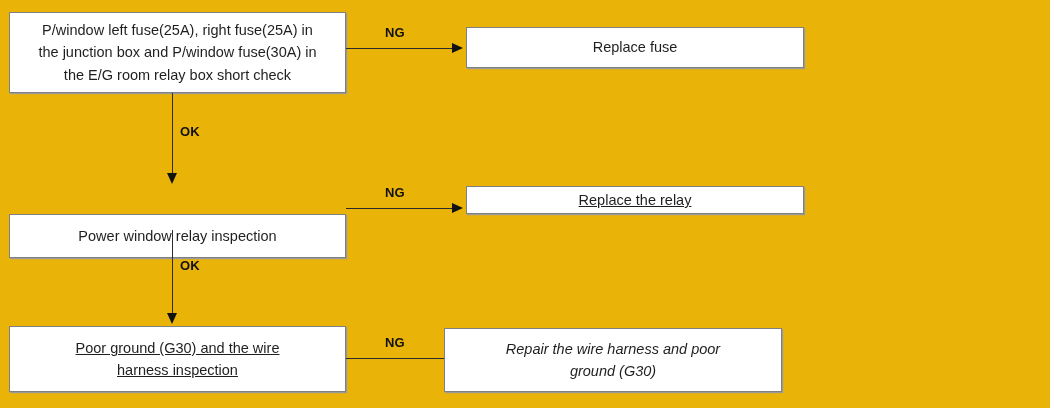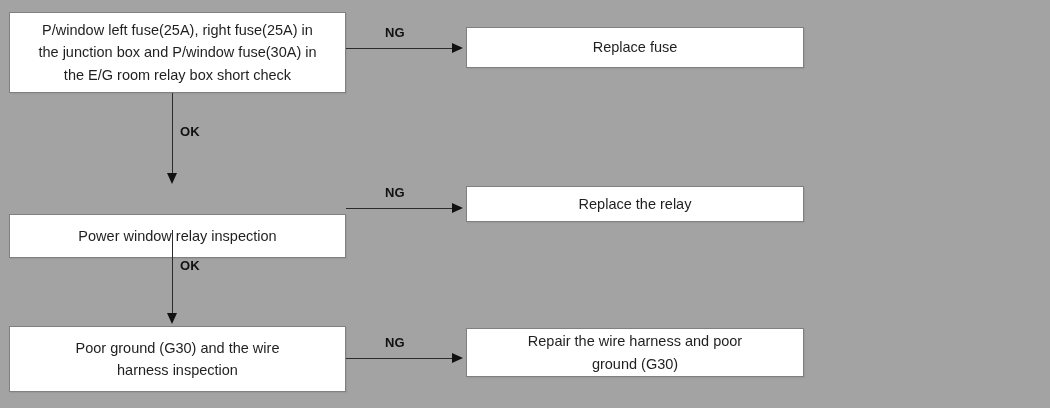--- a/index.html
+++ b/index.html
@@ -8,21 +8,21 @@
     background: #ffffff;
   }
   body {
     font-family: "Liberation Sans", sans-serif;
     color: #1a1a1a;
   }
   #canvas {
     position: relative;
     width: 1050px;
     height: 408px;
-    background: #a3a3a3;
+    background: #eab308;
     overflow: hidden;
   }
   .node {
     position: absolute;
     box-sizing: border-box;
     border: 1px solid #808080;
     background: #ffffff;
     display: flex;
     align-items: center;
     justify-content: center;
@@ -36,24 +36,24 @@
   .node .node-text {
     display: block;
     white-space: pre-line;
   }
 
   
   #node-fuse-check   { left: 9px;   top: 12px;  width: 337px; height: 81px; }
   #node-replace-fuse { left: 466px; top: 27px;  width: 338px; height: 41px; text-align: center; }
   
   #node-relay-inspection { left: 9px;   top: 186px; width: 337px; height: 44px; margin-top: 28px; }
-  #node-replace-relay    { left: 466px; top: 186px; width: 338px; height: 36px; }
+  #node-replace-relay    { left: 466px; top: 186px; width: 338px; height: 28px; text-decoration: underline; }
   
-  #node-ground-inspection { left: 9px;   top: 326px; width: 337px; height: 66px; }
-  #node-repair-harness    { left: 466px; top: 328px; width: 338px; height: 49px; }
+  #node-ground-inspection { left: 9px;   top: 326px; width: 337px; height: 66px; text-decoration: underline; }
+  #node-repair-harness    { left: 444px; top: 328px; width: 338px; height: 64px; font-style: italic; }
 
   
   .conn-h-line {
     position: absolute;
     height: 0;
     border-top: 1.4px solid #2b2b2b;
   }
   .conn-v-line {
     position: absolute;
     width: 0;

